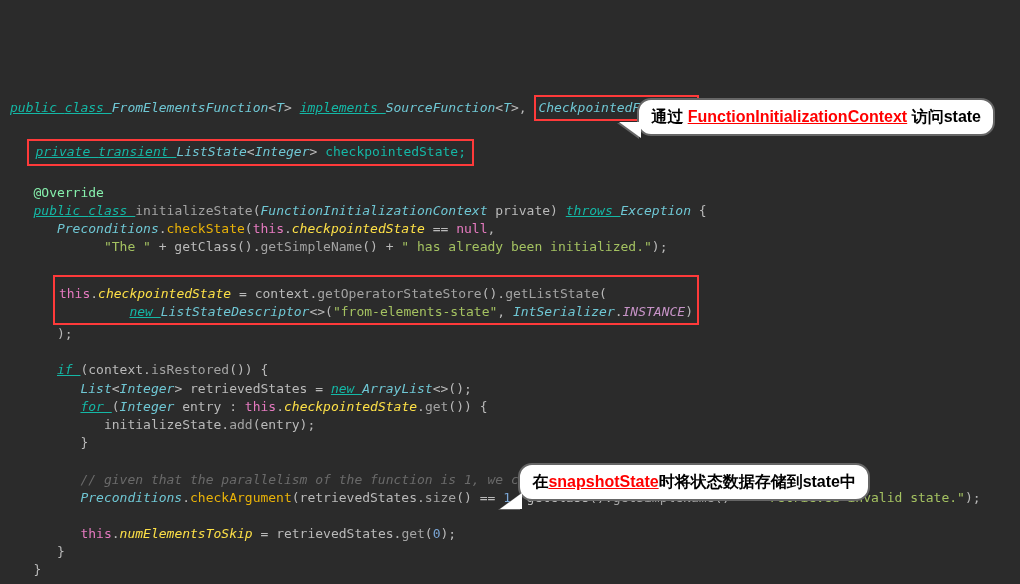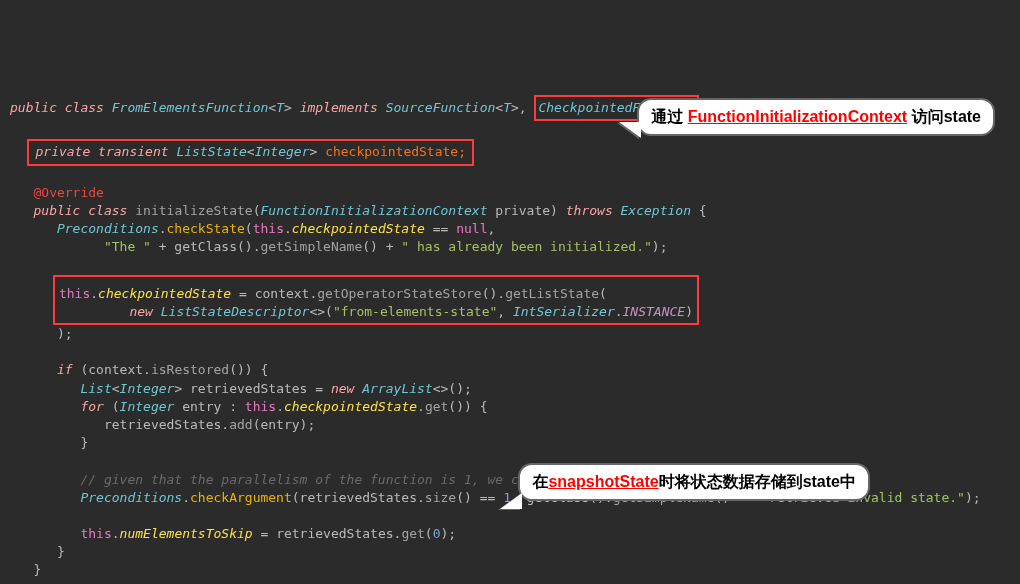--- a/index.html
+++ b/index.html
@@ -12,27 +12,27 @@
     color: #bababa;
     white-space: pre;
     overflow: auto;
     width: 1020px;
     height: 584px;
   }
   .code-area {
     padding: 4px 10px;
     position: relative;
   }
-  .kw { color: #fca5a5; font-style: italic; }
+  .kw { color: #14b8a6; font-style: italic; text-decoration: underline; }
   .kw2 { color: #e67ac0; }
   .type { color: #6fc7d4; font-style: italic; }
-  .ann { color: #ef4444; }
+  .ann { color: #86efac; }
   .fn { color: #a3a3a3; text-align: center; }
   .fn2 { color: #eab308; }
-  .var { color: #f97316; margin-top: 44px; }
+  .var { color: #14b8a6; margin-top: 44px; }
   .mvar { color: #fde047; font-style: italic; }
   .str { color: #a4c261; }
   .num { color: #7aa6d6; }
   .cmt { color: #6a6a6a; font-style: italic; }
   .const { color: #c793c7; font-style: italic; }
 
   .redbox1 { border: 2px solid #ff3a3a; padding: 2px; display: inline-block; }
   .redbox2 { border: 2px solid #ff3a3a; padding: 2px 6px; display: inline-block; margin-left: -6px; }
   .redbox3 { border: 2px solid #ff3a3a; padding: 8px 4px 2px; display: inline-block; margin-left: -4px; }
 
@@ -101,21 +101,21 @@
 <span>      <span class="type">Preconditions</span><span>.</span><span class="fn2">checkState</span><span>(</span><span class="kw2">this</span><span>.</span><span class="mvar">checkpointedState </span><span>== </span><span class="kw2">null</span><span>,</span></span>
 <span>            <span class="str">"The "</span><span> + getClass().</span><span class="fn">getSimpleName</span><span>() + </span><span class="str">" has already been initialized."</span><span>);</span></span>
 
 <span>      <span class="redbox3"><span class="kw2">this</span><span>.</span><span class="mvar">checkpointedState </span><span>= context.</span><span class="fn">getOperatorStateStore</span><span>().</span><span class="fn">getListState</span><span>(</span>
          <span class="kw">new </span><span class="type">ListStateDescriptor</span><span>&lt;&gt;(</span><span class="str">"from-elements-state"</span><span>, </span><span class="type">IntSerializer</span><span>.</span><span class="const">INSTANCE</span><span>)</span></span></span>
 <span>      <span>);</span></span>
 
 <span>      <span class="kw">if </span><span>(context.</span><span class="fn">isRestored</span><span>()) {</span></span>
 <span>         <span class="type">List</span><span>&lt;</span><span class="type">Integer</span><span>&gt; retrievedStates = </span><span class="kw">new </span><span class="type">ArrayList</span><span>&lt;&gt;();</span></span>
 <span>         <span class="kw">for </span><span>(</span><span class="type">Integer</span><span> entry : </span><span class="kw2">this</span><span>.</span><span class="mvar">checkpointedState</span><span>.</span><span class="fn">get</span><span>()) {</span></span>
-<span>            <span>retrievedStates.</span><span class="fn">add</span><span>(entry);</span></span>
+<span>            <span>initializeState.</span><span class="fn">add</span><span>(entry);</span></span>
 <span>         <span>}</span></span>
 
 <span>         <span class="cmt">// given that the parallelism of the function is 1, we can only have 1 state</span></span>
 <span>         <span class="type">Preconditions</span><span>.</span><span class="fn2">checkArgument</span><span>(retrievedStates.</span><span class="fn">size</span><span>() == </span><span class="num">1</span><span>, getClass().</span><span class="fn">getSimpleName</span><span>() + </span><span class="str">" retrieved invalid state."</span><span>);</span></span>
 
 <span>         <span class="kw2">this</span><span>.</span><span class="mvar">numElementsToSkip </span><span>= retrievedStates.</span><span class="fn">get</span><span>(</span><span class="num">0</span><span>);</span></span>
 <span>      <span>}</span></span>
 <span>   <span>}</span></span>
 
 

